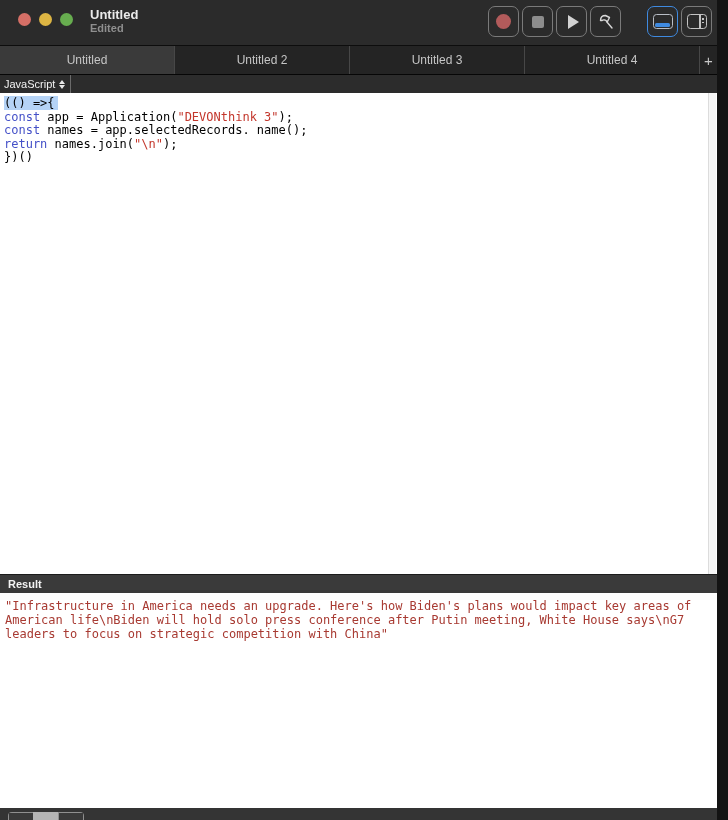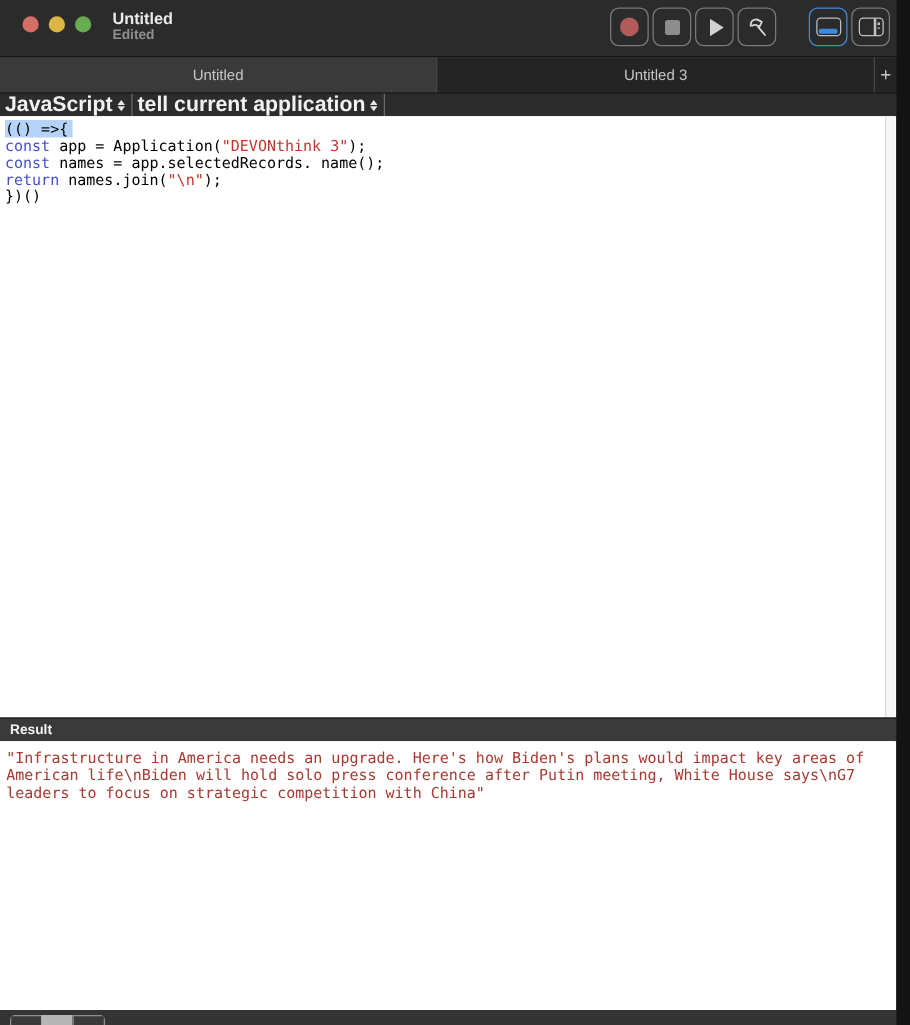--- a/index.html
+++ b/index.html
@@ -48,21 +48,21 @@
          background:#242424; border-right:1px solid #474747; font-size:12px; color:#c6c6c6; }
   .tab.active { background:#3a3a3a; }
   .tab-add { width:17px; display:flex; align-items:center; justify-content:center;
              background:#242424; color:#c8c8c8; font-size:15px; }
 
   
   .navbar { position:absolute; left:0; top:75px; width:717px; height:18px;
             background:#2c2c2c; display:flex; align-items:stretch; }
   .popup { display:flex; align-items:center; padding:0 5px 0 4px;
            border-right:1px solid #6a6a6a; }
-  .popup .lbl { font-size:17px; font-weight:bold; color:#f2f2f2; white-space:nowrap; }
+  .popup .lbl { font-size:11px; font-weight:normal; color:#f2f2f2; white-space:nowrap; }
   .updown { display:flex; flex-direction:column; align-items:center; margin-left:4px; gap:1px; }
   .updown .up { width:0; height:0; border-left:3px solid transparent; border-right:3px solid transparent;
                 border-bottom:4px solid #e8e8e8; }
   .updown .dn { width:0; height:0; border-left:3px solid transparent; border-right:3px solid transparent;
                 border-top:4px solid #e8e8e8; }
 
   
   .code-area { position:absolute; left:0; top:93px; width:717px; height:481px;
                background:#ffffff; font-family:"DejaVu Sans Mono", monospace;
                font-size:12px; line-height:13.5px; padding:4px 0 0 4px; white-space:pre; }
@@ -141,35 +141,34 @@
         </div>
       </div>
     </div>
 
     <div class="tabbar" id="tabbar">
 
       <div class="tab active">
           <span>Untitled</span>
         </div>
         <div class="tab">
+          <span>Untitled 2</span>
+        </div>
+        <div class="tab">
           <span>Untitled 3</span>
+        </div>
+        <div class="tab">
+          <span>Untitled 4</span>
         </div>
         <div class="tab-add">+</div>
     </div>
 
     <div class="navbar">
       <div class="popup">
         <span class="lbl">JavaScript</span>
-        <span class="updown">
-            <span class="up"></span>
-            <span class="dn"></span>
-          </span>
-      </div>
-      <div class="popup">
-        <span class="lbl">tell current application</span>
         <span class="updown">
             <span class="up"></span>
             <span class="dn"></span>
           </span>
       </div>
     </div>
 
     <div class="code-area" id="code-area"><div class="code-line"><span class="sel"><span class="tok-plain">(() =&gt;{</span></span></div><div class="code-line"><span class="tok-kw">const</span><span class="tok-plain"> app = Application(</span><span class="tok-str">"DEVONthink 3"</span><span class="tok-plain">);</span></div><div class="code-line"><span class="tok-kw">const</span><span class="tok-plain"> names = app.selectedRecords. name();</span></div><div class="code-line"><span class="tok-kw">return</span><span class="tok-plain"> names.join(</span><span class="tok-str">"\n"</span><span class="tok-plain">);</span></div><div class="code-line"><span class="tok-plain">})()</span></div></div>
     <div class="code-scrollbar"></div>
 

